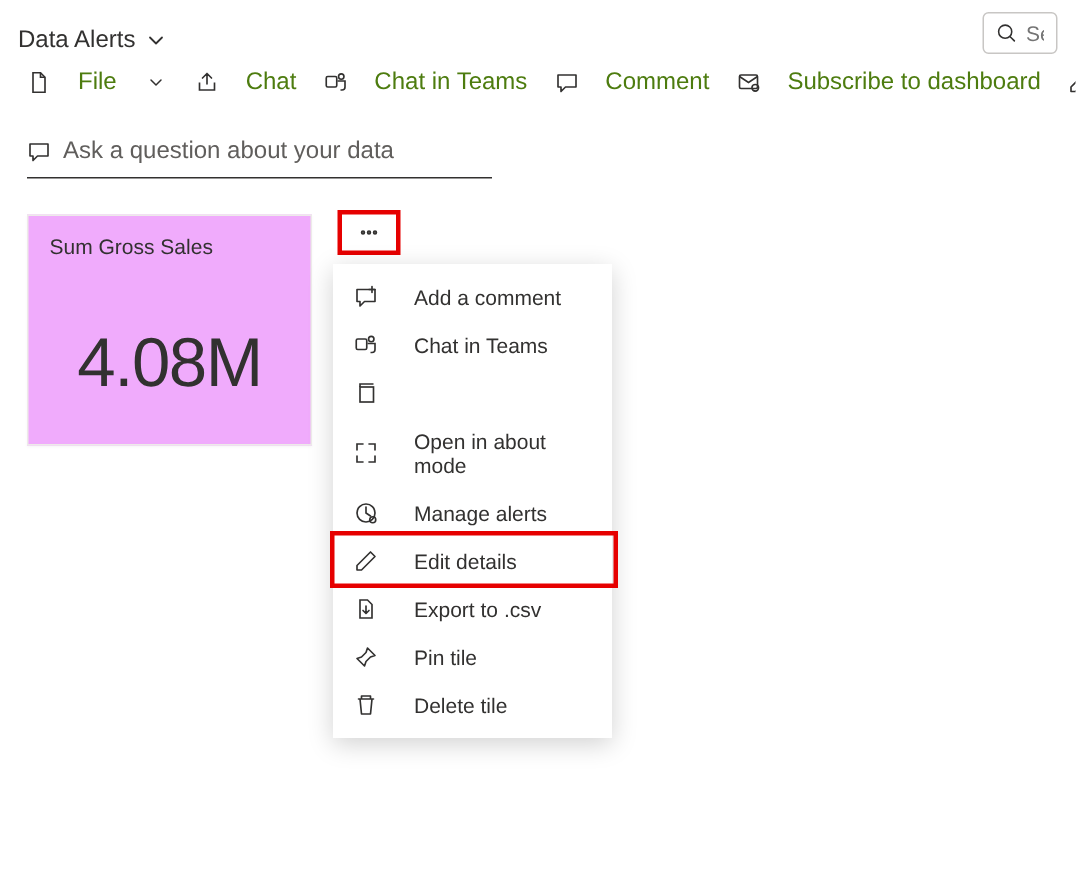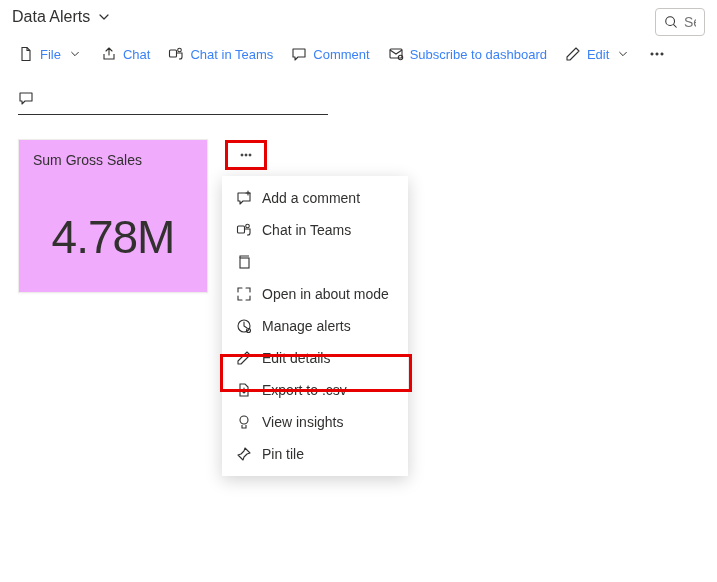--- a/index.html
+++ b/index.html
@@ -8,21 +8,21 @@
     font-size: 14px;
     color: #323130;
     background: #fff;
     width: 717px;
     height: 582px;
     overflow: hidden;
     position: relative;
   }
   .top-bar {
     display: flex;
-    align-items: flex-start;
+    align-items: flex-end;
     justify-content: space-between;
     padding: 8px 12px 4px 12px;
     height: 40px;
   }
   .breadcrumb {
     display: flex;
     align-items: center;
     gap: 6px;
     font-size: 16px;
     color: #323130;
@@ -50,23 +50,23 @@
   .command-bar {
     display: flex;
     align-items: center;
     gap: 18px;
     padding: 6px 18px 10px 18px;
     border-bottom: none;
   }
   .cmd {
     display: flex;
     align-items: center;
-    gap: 6px;
-    font-size: 13px;
-    color: #3b82f6;
+    gap: 18px;
+    font-size: 16px;
+    color: #4d7c0f;
     cursor: pointer;
     white-space: nowrap;
   }
   .cmd svg, .breadcrumb svg { flex-shrink: 0; }
   .content {
     padding: 12px 18px;
   }
   .ask-row {
     display: flex;
     align-items: center;
@@ -116,21 +116,21 @@
     top: 176px;
     left: 222px;
     width: 186px;
     background: #fff;
     box-shadow: 0 4px 16px rgba(0,0,0,0.18);
     padding: 6px 0;
   }
   .menu-item {
     display: flex;
     align-items: center;
-    gap: 10px;
+    gap: 24px;
     padding: 8px 14px;
     font-size: 14px;
     color: #323130;
     cursor: pointer;
   }
   .highlight-box {
     position: absolute;
     border: 3px solid #e60000;
     pointer-events: none;
   }
@@ -242,25 +242,26 @@
   </div>
 </div>
 
 <div class="content">
   <div class="ask-row">
     <span class="icon">
       <svg width="16" height="16" viewBox="0 0 16 16" fill="none">
           <path d="M2 3h12v8H7l-3 3v-3H2z" stroke-width="1.1" stroke-linejoin="round"></path>
         </svg>
     </span>
+    <span>Ask a question about your data</span>
   </div>
 
   <div class="tile">
     <div class="tile-title">Sum Gross Sales</div>
-    <div class="tile-value">4.78M</div>
+    <div class="tile-value">4.08M</div>
   </div>
 </div>
 
 <div class="more-btn">
   <span class="icon">
     <svg width="16" height="16" viewBox="0 0 16 16" fill="#605e5c">
         <circle cx="4" cy="8" r="1"></circle>
         <circle cx="8" cy="8" r="1"></circle>
         <circle cx="12" cy="8" r="1"></circle>
       </svg>
@@ -326,29 +327,28 @@
       <svg width="16" height="16" viewBox="0 0 16 16" fill="none">
           <path d="M4 2h5l3 3v9H4z" stroke-width="1.1"></path>
           <path d="M8 6v5M6 9l2 2 2-2" stroke-width="1.1" stroke-linecap="round" stroke-linejoin="round"></path>
         </svg>
     </span>
     <span>Export to .csv</span>
   </div>
   <div class="menu-item">
     <span class="icon">
       <svg width="16" height="16" viewBox="0 0 16 16" fill="none">
-          <circle cx="8" cy="6" r="4" stroke-width="1.1"></circle>
-          <path d="M6 11v3h4v-3" stroke-width="1.1"></path>
-        </svg>
-    </span>
-    <span>View insights</span>
-  </div>
-  <div class="menu-item">
-    <span class="icon">
-      <svg width="16" height="16" viewBox="0 0 16 16" fill="none">
           <path d="M9 2l5 5-3 1-3 3-1 3-5-5 3-1 3-3z" stroke-width="1.1" stroke-linejoin="round"></path>
         </svg>
     </span>
     <span>Pin tile</span>
   </div>
+  <div class="menu-item">
+    <span class="icon">
+      <svg width="16" height="16" viewBox="0 0 16 16" fill="none">
+          <path d="M3 4h10M5 4V2h6v2M4 4l1 10h6l1-10" stroke-width="1.1" stroke-linecap="round" stroke-linejoin="round"></path>
+        </svg>
+    </span>
+    <span>Delete tile</span>
+  </div>
 </div>
 
 <div class="highlight-box highlight-manage"></div>
 
 </body></html>

